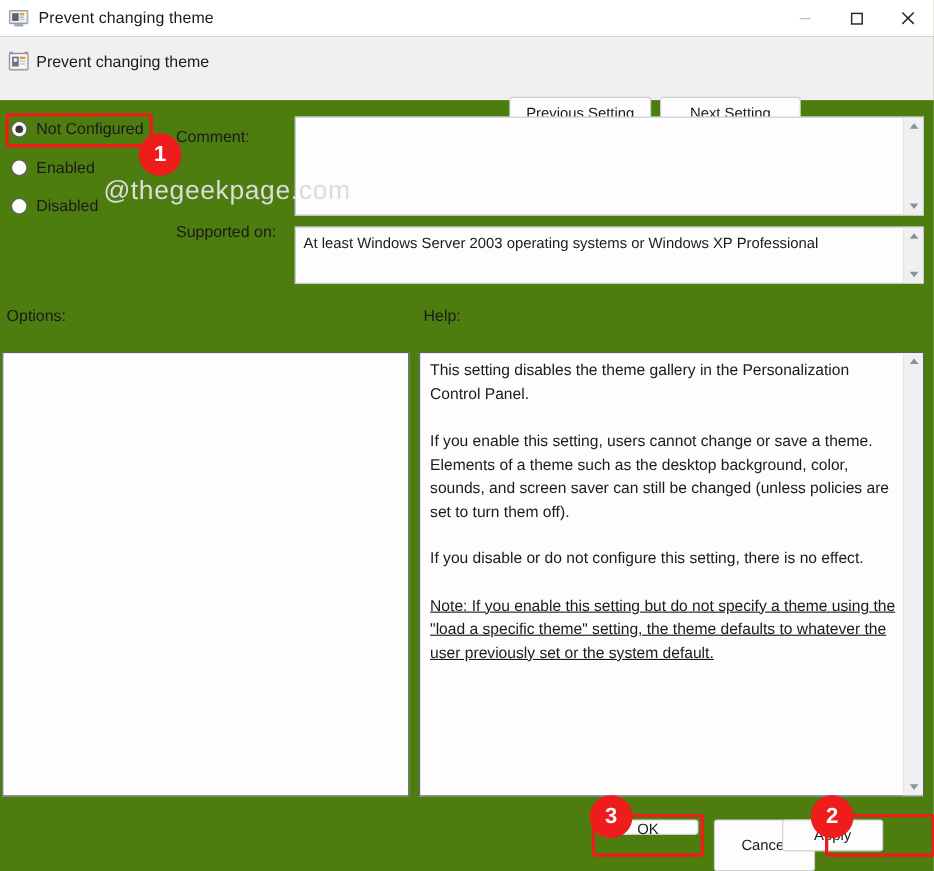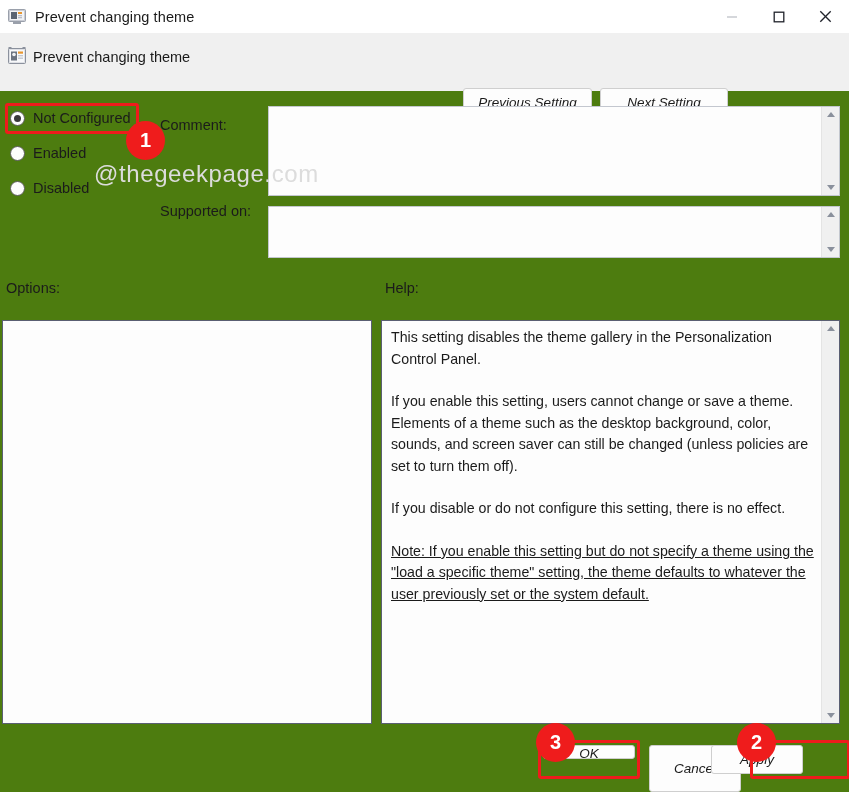--- a/index.html
+++ b/index.html
@@ -77,38 +77,37 @@
   .std-btn {
     background: #fdfdfd;
     border: 1px solid #cfcfcf;
     border-radius: 3px;
     font-family: "Liberation Sans", sans-serif;
     font-size: 13.5px;
     color: #1b1b1b;
     cursor: default;
     padding: 0;
     text-align: center;
-    font-style: italic;
   }
   #btn-prev {
     position: absolute;
     left: 463px; top: 55px;
     width: 129px; height: 29px;
   }
   #btn-next {
     position: absolute;
     left: 600px; top: 55px;
     width: 128px; height: 29px;
   }
 
   
   .radio-row {
     position: absolute;
     display: flex;
-    align-items: center;
+    align-items: flex-start;
     cursor: default;
   }
   #radio-notconfigured { left: 10px; top: 110px; }
   #radio-enabled       { left: 10px; top: 145px; }
   #radio-disabled      { left: 10px; top: 180px; }
 
   .radio-mark {
     width: 15px; height: 15px;
     border-radius: 50%;
     border: 1.4px solid #5b5b5b;
@@ -337,20 +336,21 @@
           <span class="tri-up"></span>
         </div>
       <div class="arrow">
           <span class="tri-down"></span>
         </div>
     </div>
   </div>
 
   <span class="field-label" id="label-supported">Supported on:</span>
   <div class="textbox" id="box-supported">
+    <div class="content">At least Windows Server 2003 operating systems or Windows XP Professional</div>
     <div class="vscroll">
       <div class="arrow">
           <span class="tri-up"></span>
         </div>
       <div class="arrow">
           <span class="tri-down"></span>
         </div>
     </div>
   </div>
 

